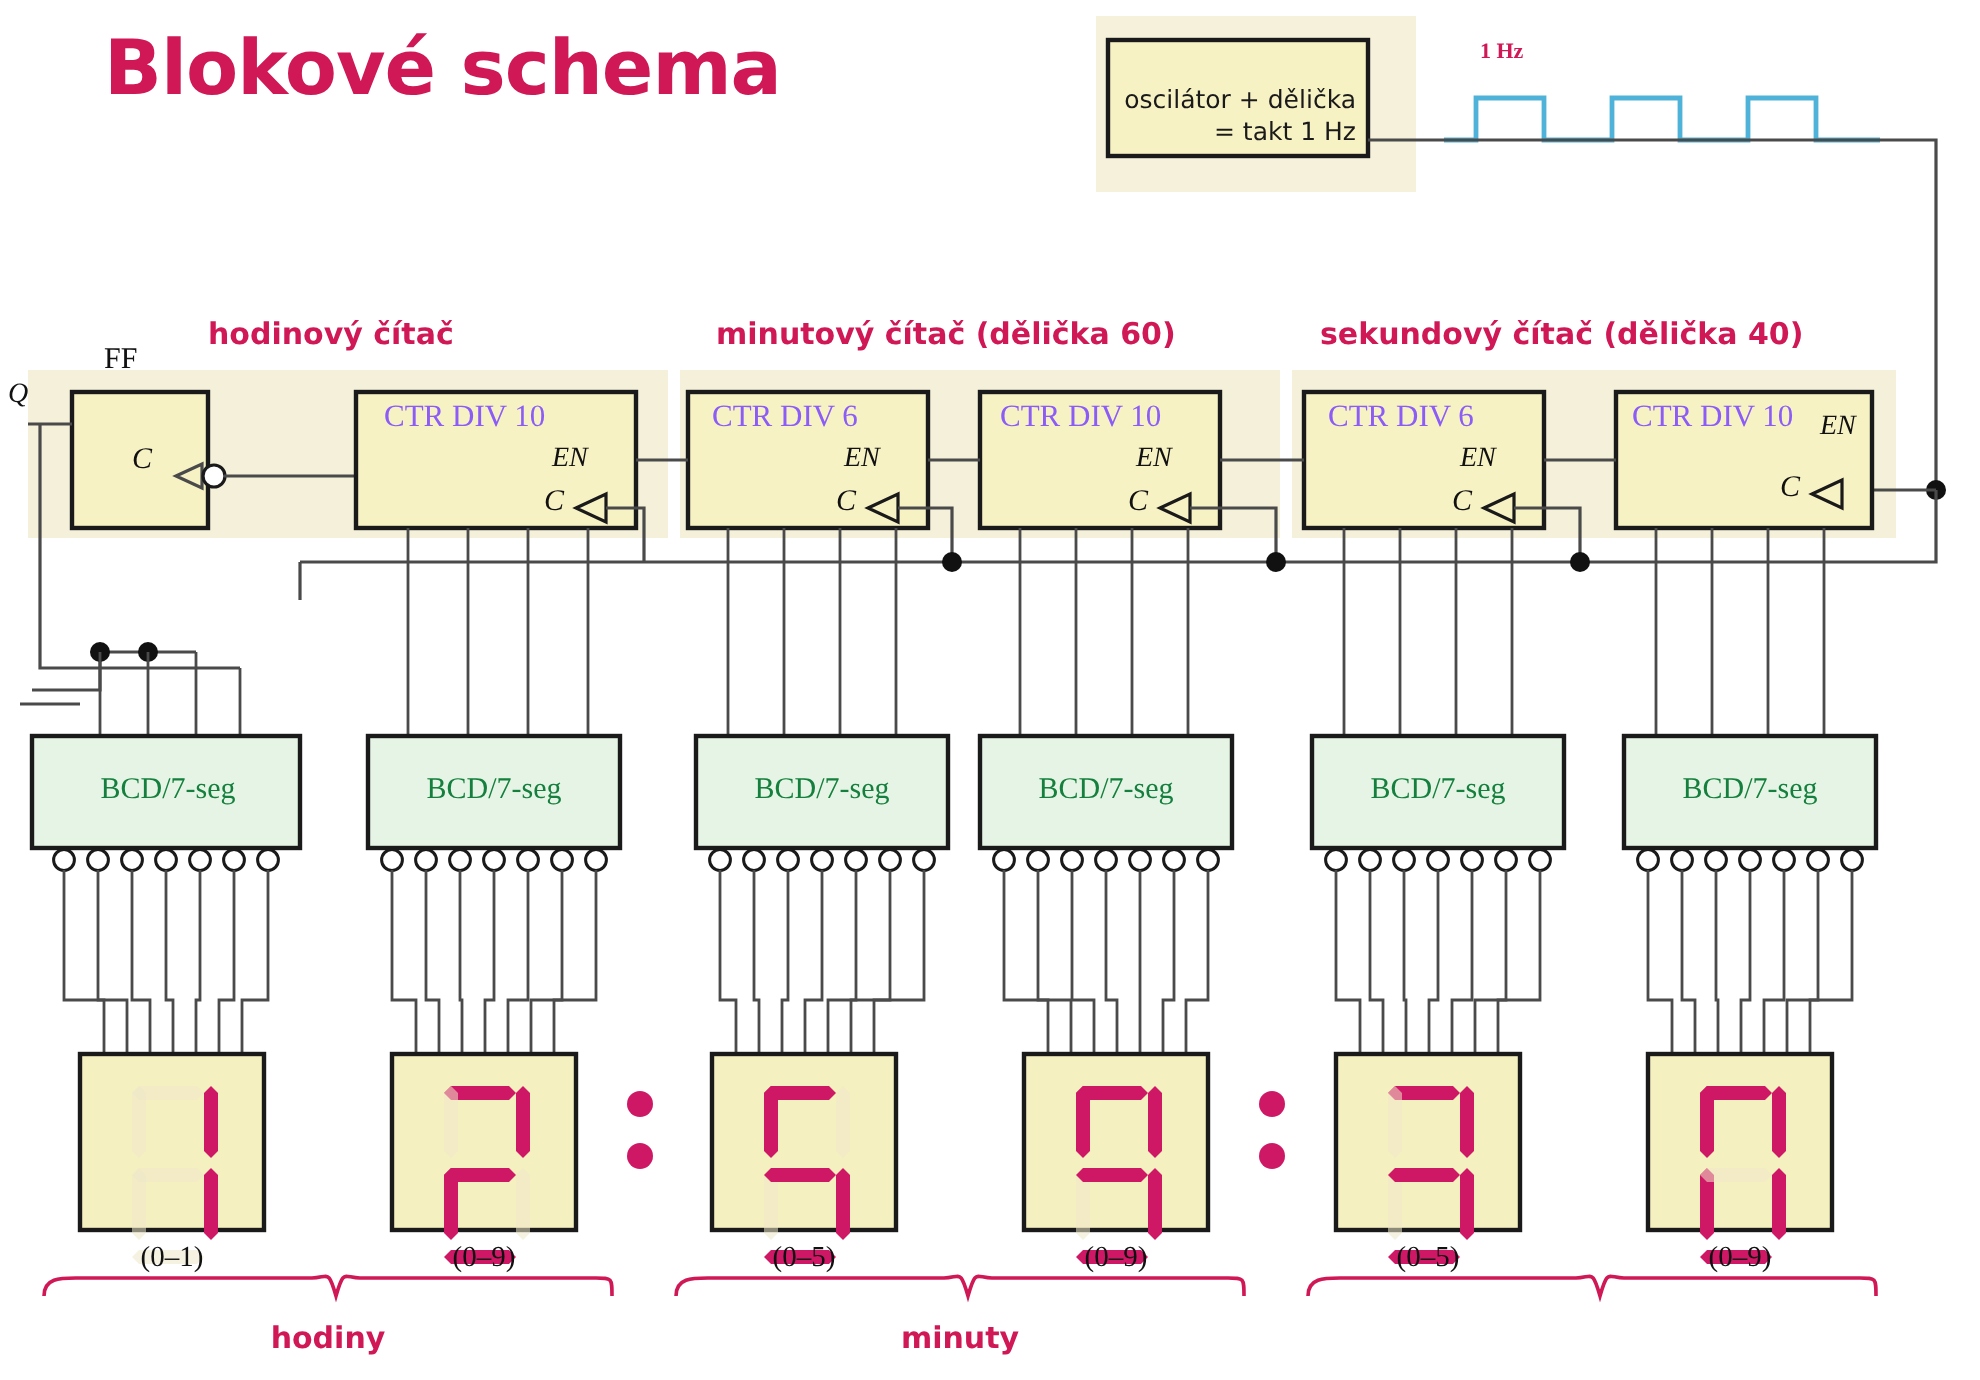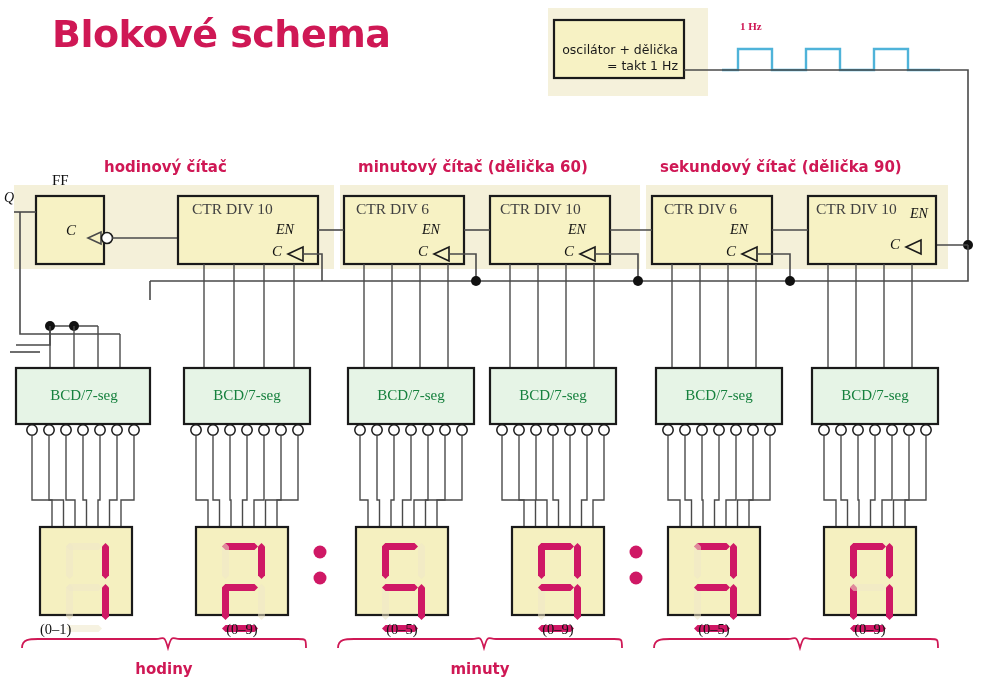--- a/index.html
+++ b/index.html
@@ -44,21 +44,21 @@
     font-family:"DejaVu Sans", sans-serif;
     font-weight:bold;
     font-size:15px;
     color:#cf1855;
     white-space:nowrap;
   }
   .blk-title{
     position:absolute;
     font-family:"Liberation Serif", serif;
     font-size:15.5px;
-    color:#404040;
+    color:#8b5cf6;
     white-space:nowrap;
   }
   .pin-label{
     position:absolute;
     font-family:"Liberation Serif", serif;
     font-style:italic;
     font-size:14px;
     color:#111;
   }
   .ff-label{
@@ -392,21 +392,21 @@
 
   <div class="osc-text" style="left:560px;top:42px;width:118px;">
     <div>oscilátor + dělička</div>
     <div>= takt 1 Hz</div>
   </div>
 
   <div class="hz-label" style="left:740px;top:20px;">1 Hz</div>
 
   <div class="sect-label" style="left:104px;top:158px;">hodinový čítač</div>
   <div class="sect-label" style="left:358px;top:158px;">minutový čítač (dělička 60)</div>
-  <div class="sect-label" style="left:660px;top:158px;">sekundový čítač (dělička 90)</div>
+  <div class="sect-label" style="left:660px;top:158px;">sekundový čítač (dělička 40)</div>
 
   <div class="ff-label" style="left:52px;top:172px;">FF</div>
   <div class="pin-label" style="left:4px;top:190px;">Q</div>
   <div class="pin-label" style="left:66px;top:222px;font-size:15px;">C</div>
 
   <div class="blk-title" style="left:192px;top:200px;">CTR DIV 10</div>
   <div class="pin-label" style="left:276px;top:222px;">EN</div>
   <div class="pin-label" style="left:272px;top:243px;font-size:15px;">C</div>
 
   <div class="blk-title" style="left:356px;top:200px;">CTR DIV 6</div>
@@ -425,21 +425,21 @@
   <div class="pin-label" style="left:910px;top:206px;">EN</div>
   <div class="pin-label" style="left:890px;top:236px;font-size:15px;">C</div>
 
   <div class="dec-title" style="left:34px;top:387px;width:100px;text-align:center;">BCD/7-seg</div>
   <div class="dec-title" style="left:197px;top:387px;width:100px;text-align:center;">BCD/7-seg</div>
   <div class="dec-title" style="left:361px;top:387px;width:100px;text-align:center;">BCD/7-seg</div>
   <div class="dec-title" style="left:503px;top:387px;width:100px;text-align:center;">BCD/7-seg</div>
   <div class="dec-title" style="left:669px;top:387px;width:100px;text-align:center;">BCD/7-seg</div>
   <div class="dec-title" style="left:825px;top:387px;width:100px;text-align:center;">BCD/7-seg</div>
 
-  <div class="range-label" style="left:40px;top:621px;width:92px;">(0–1)</div>
+  <div class="range-label" style="left:40px;top:621px;width:92px;text-align:center;">(0–1)</div>
   <div class="range-label" style="left:196px;top:621px;width:92px;text-align:center;">(0–9)</div>
   <div class="range-label" style="left:356px;top:621px;width:92px;text-align:center;">(0–5)</div>
   <div class="range-label" style="left:512px;top:621px;width:92px;text-align:center;">(0–9)</div>
   <div class="range-label" style="left:668px;top:621px;width:92px;text-align:center;">(0–5)</div>
   <div class="range-label" style="left:824px;top:621px;width:92px;text-align:center;">(0–9)</div>
 
   <div class="group-label" style="left:22px;top:660px;width:284px;text-align:center;">hodiny</div>
   <div class="group-label" style="left:338px;top:660px;width:284px;text-align:center;">minuty</div>
   <div class="group-label" style="left:654px;top:698px;width:284px;text-align:center;">sekundy</div>
 

